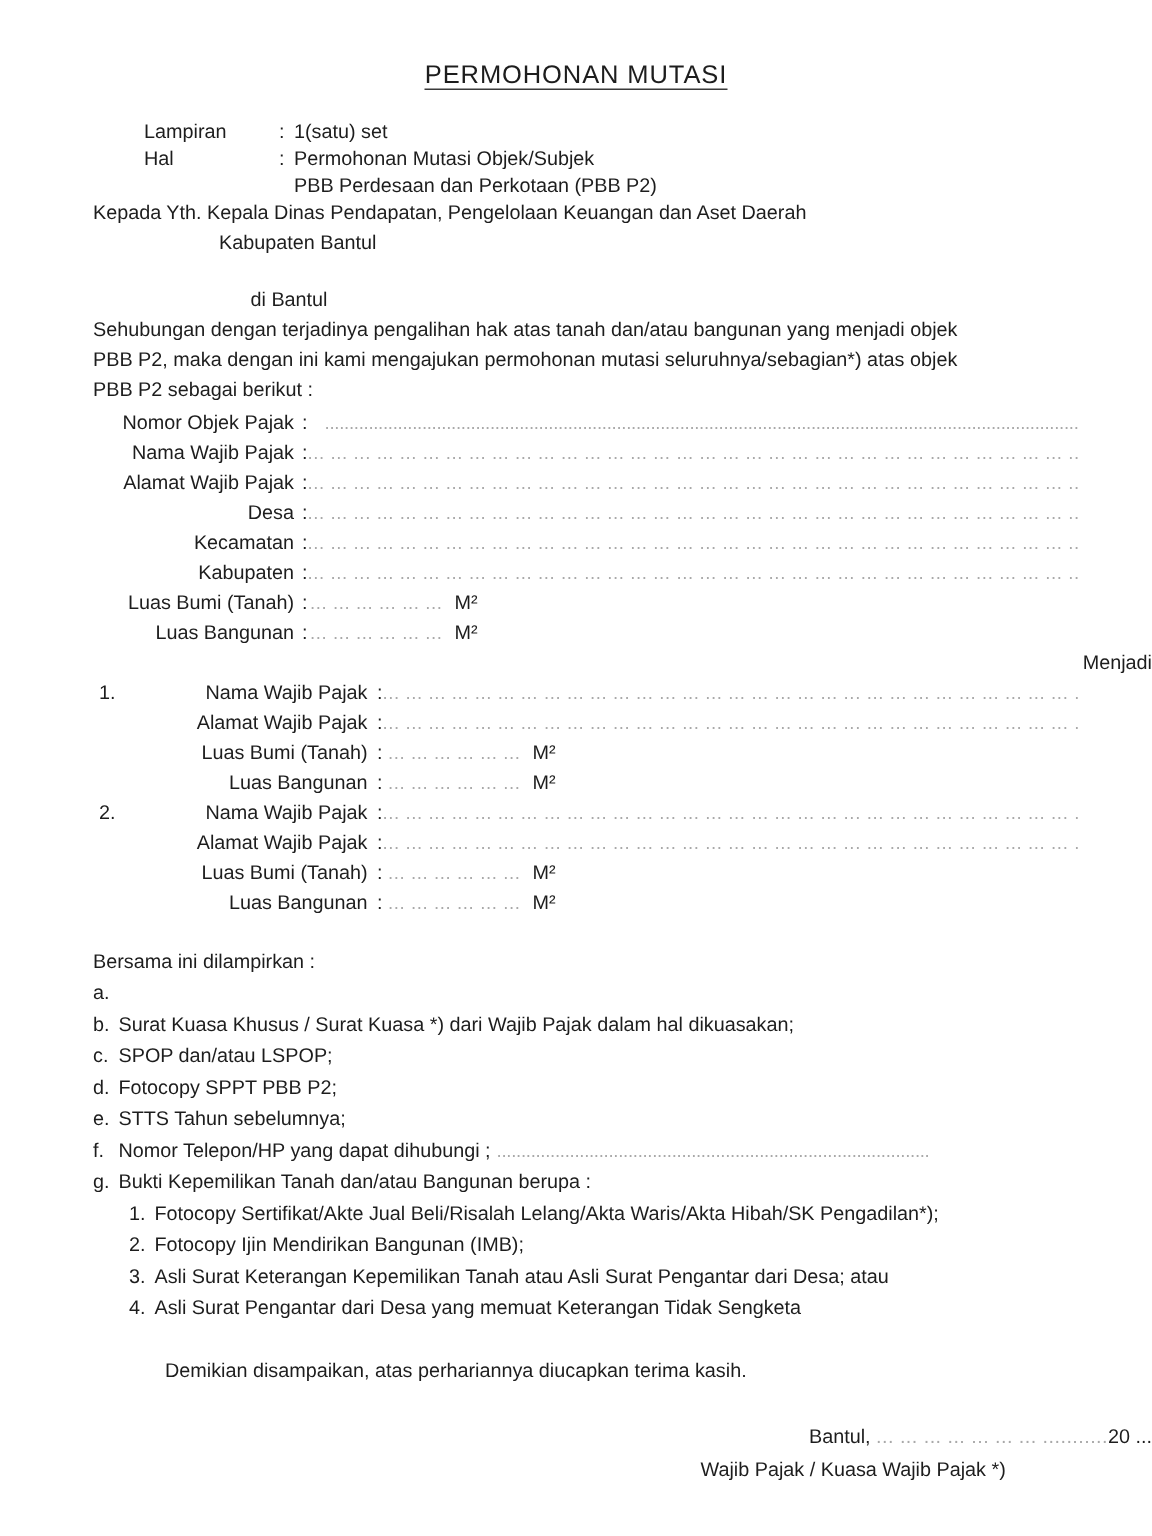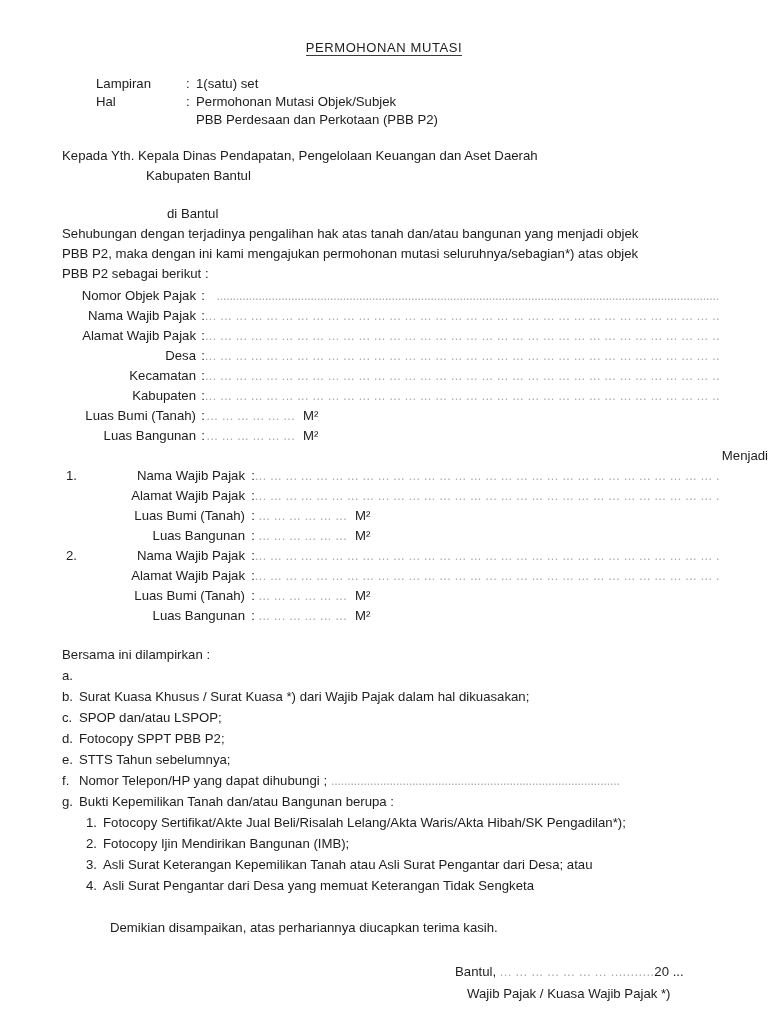--- a/index.html
+++ b/index.html
@@ -24,21 +24,21 @@
     padding: 0;
   }
 
   
   .title-wrap {
     text-align: center;
     margin-top: 41px;
   }
   .doc-title {
     display: inline-block;
-    font-size: 13px;
+    font-size: 17px;
     letter-spacing: 0.6px;
     border-bottom: 1px solid #3a3a3a;
     padding-bottom: 1px;
   }
 
   
   .meta {
     margin-top: 21px;
     padding-left: 96px;
   }
@@ -56,21 +56,20 @@
     flex: 0 0 10px;
   }
   .meta-value { white-space: pre; }
   .meta-cont {
     padding-left: 100px;
     height: 18px;
   }
 
   
   .addressee {
-    margin-top: 18px;
     padding-left: 62px;
   }
   .addressee-line { height: 20px; }
   .addressee-sub { padding-left: 84px; height: 20px; }
   .addressee-city {
     padding-left: 105px;
     margin-top: 18px;
     height: 20px;
   }
 
@@ -204,20 +203,21 @@
     padding-left: 110px;
     height: 22px;
   }
   .sign-block {
     margin-top: 22px;
     padding-left: 455px;
   }
   .sign-line {
     height: 22px;
     white-space: nowrap;
+    text-align: right;
   }
   .sign-dots {
     color: #a9a9a9;
     letter-spacing: 0.3px;
   }
   .sign-name {
     padding-left: 12px;
     height: 22px;
     white-space: nowrap;
   }

